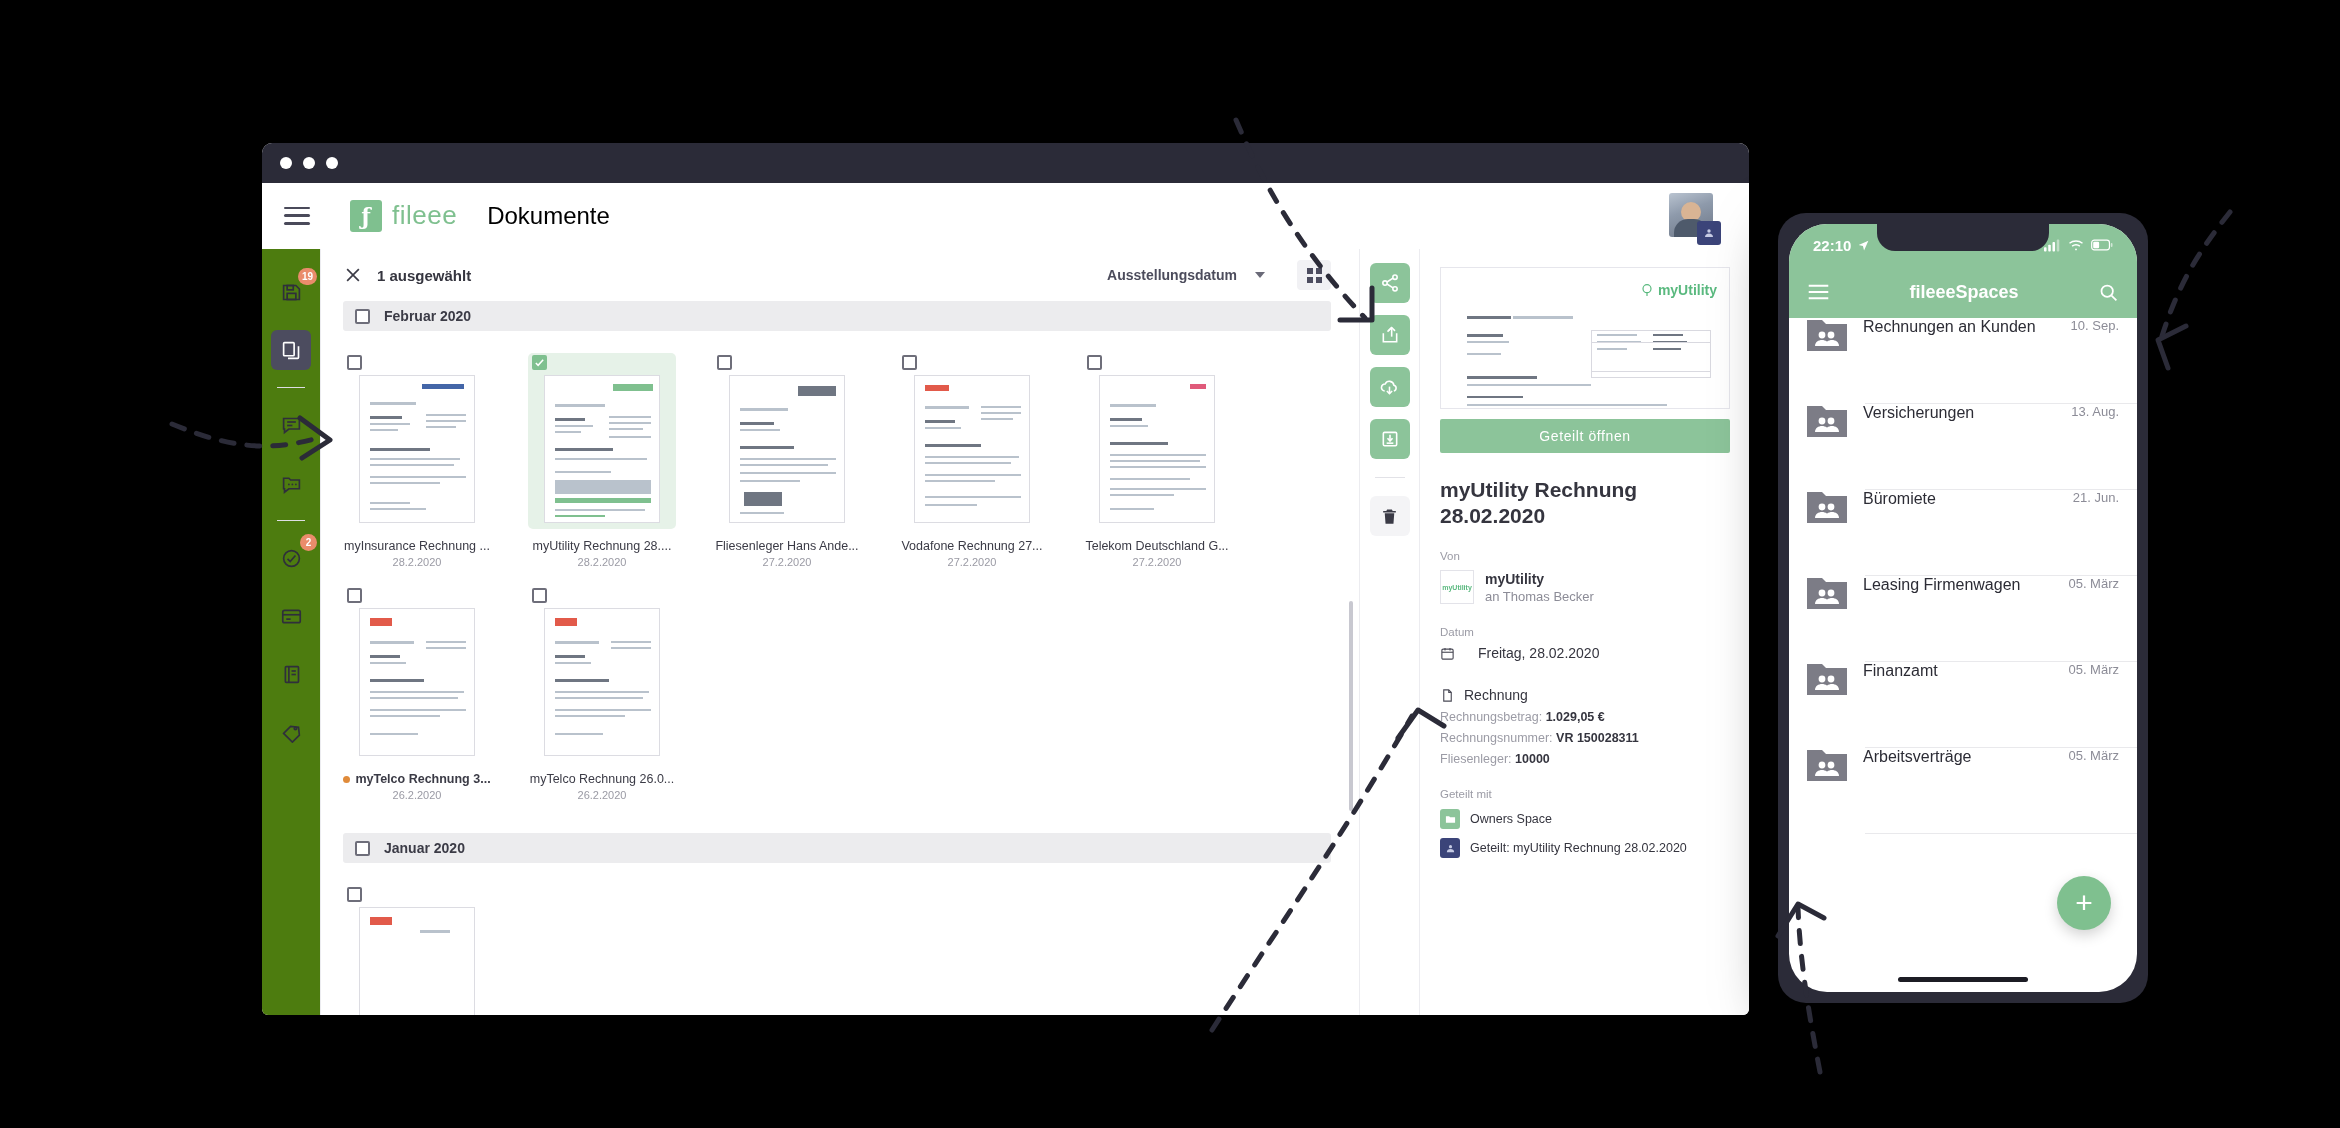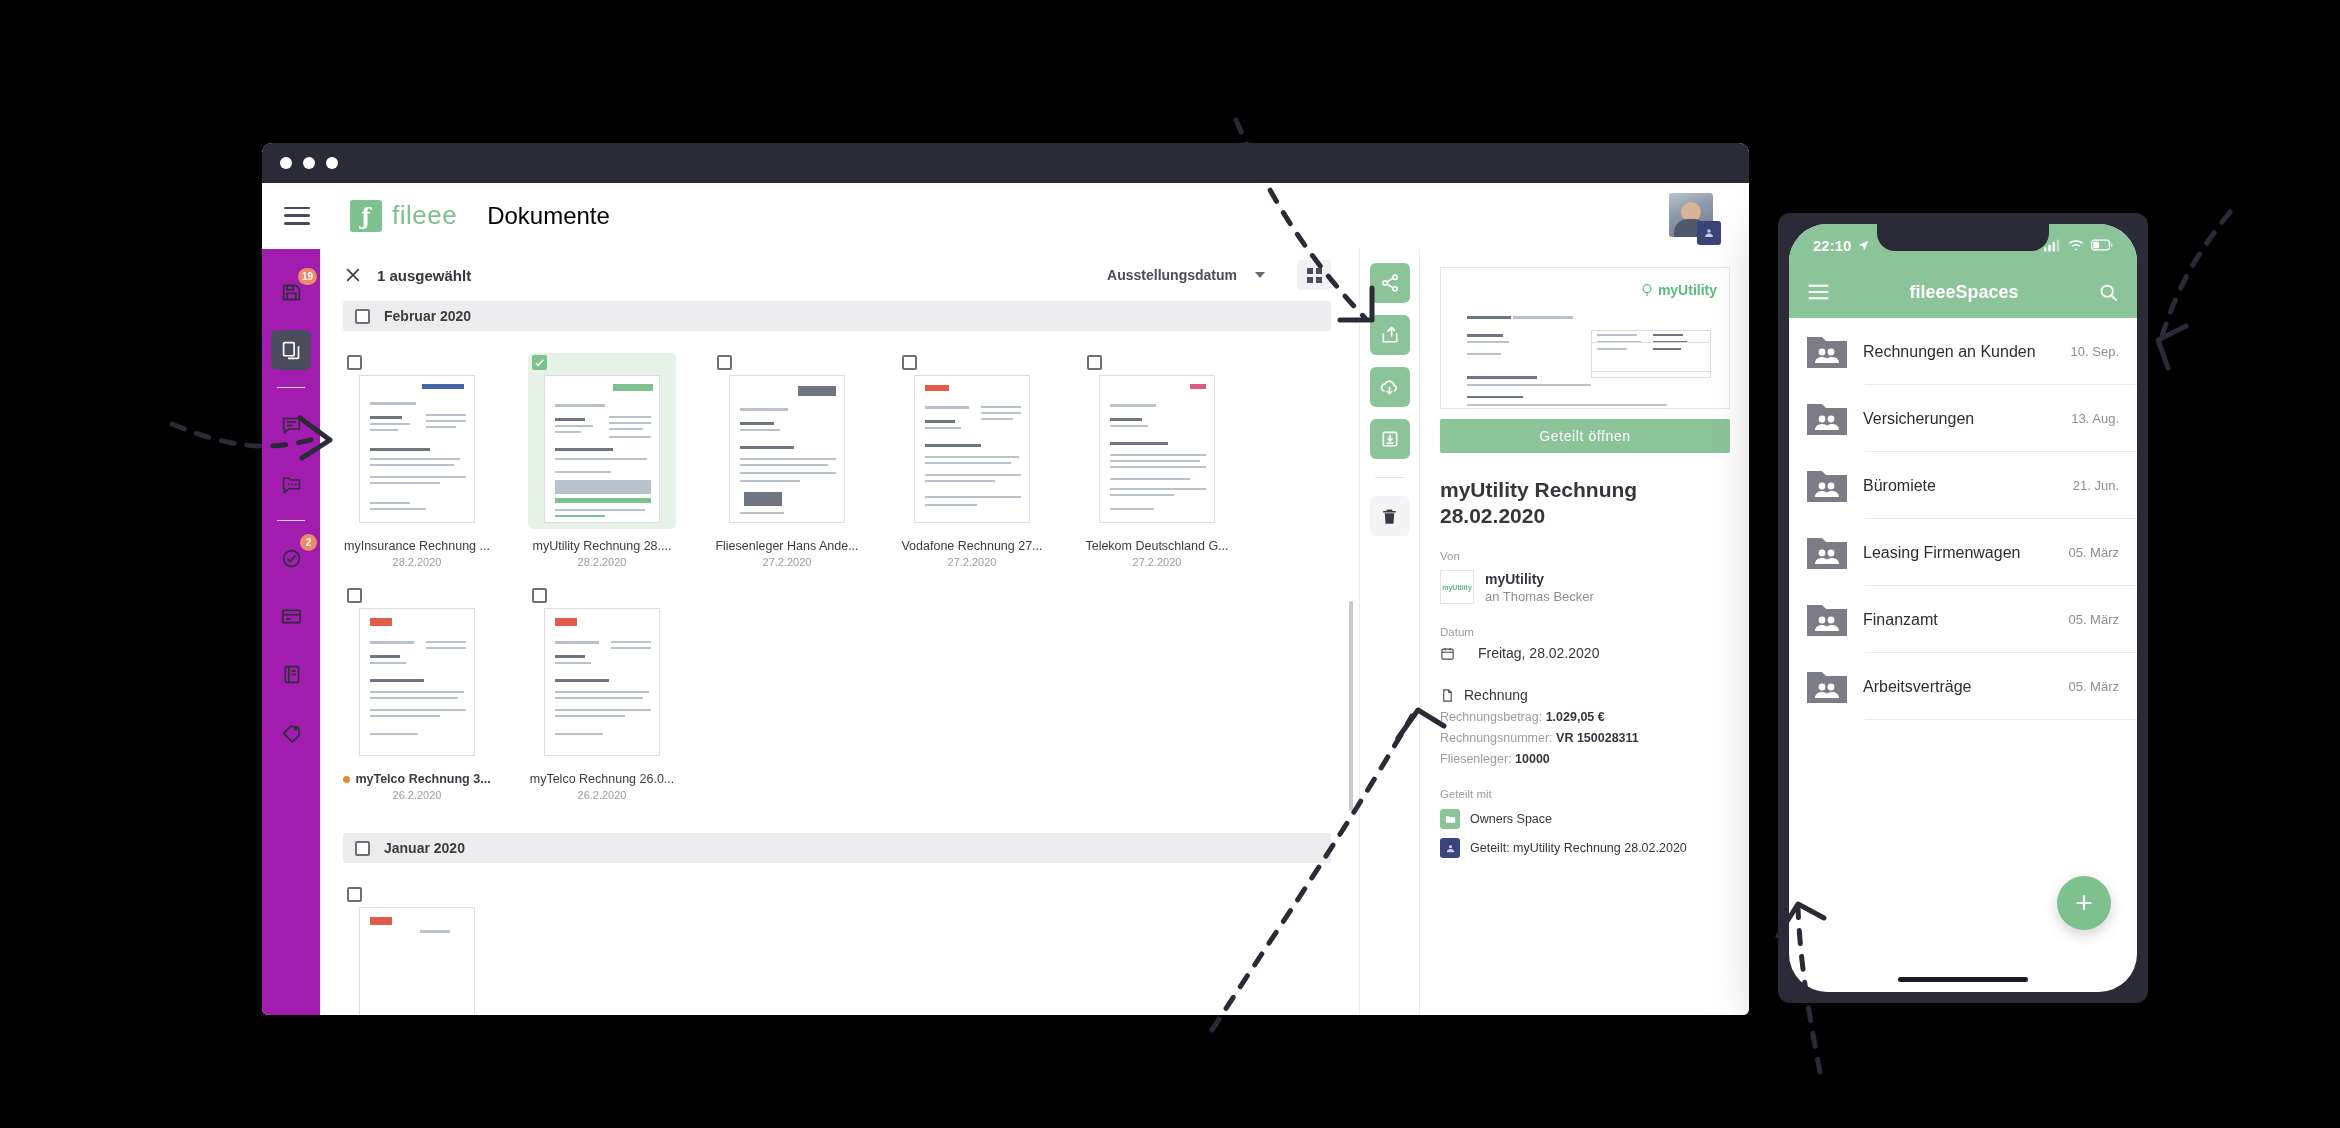--- a/index.html
+++ b/index.html
@@ -75,21 +75,21 @@
   .avatar-badge {
     position: absolute; right: -4px; bottom: -4px; width: 24px; height: 24px;
     background: #3b4479; border-radius: 3px;
     display:flex; align-items:center; justify-content:center;
   }
 
   .body-row { display: flex; height: 766px; }
 
   
   .sidebar {
-    width: 58px; background: #a21caf; padding-top: 14px;
+    width: 58px; background: #4d7c0f; padding-top: 14px;
     display: flex; flex-direction: column; align-items: center; gap: 0;
     flex: 0 0 58px;
   }
   .side-item {
     width: 40px; height: 40px; margin: 9px 0; border-radius: 6px;
     display: flex; align-items: center; justify-content: center;
     position: relative; cursor: pointer;
   }
   .side-item.active { background: #4c4c5f; }
   .side-item svg { display: block; }
@@ -212,21 +212,21 @@
   .meta-line b { color: #35353f; }
   .share-row { display: flex; align-items: center; gap: 10px; margin-top: 9px; font-size: 12.5px; color: #35353f; }
   .share-ico { width: 20px; height: 20px; border-radius: 3px; display:flex;align-items:center;justify-content:center; }
   .share-ico.green { background: #8cc49a; }
   .share-ico.blue  { background: #3b4479; }
 
   
   .phone {
     position: absolute; left: 1778px; top: 213px;
     width: 370px; height: 790px;
-    background: #2b2b38; border-radius: 12px; padding: 11px;
+    background: #2b2b38; border-radius: 28px; padding: 11px;
     box-shadow: 0 18px 60px rgba(0,0,0,.55);
   }
   .phone-screen {
     width: 100%; height: 100%; background: #fff; border-radius: 38px; overflow: hidden;
     position: relative;
   }
   .status-bar {
     height: 42px; background: #8cc49a; color: #fff;
     display: flex; align-items: center; justify-content: space-between;
     padding: 0 24px; font-size: 15px; font-weight: 700; position: relative;
@@ -236,21 +236,21 @@
     width: 172px; height: 27px; background: #2b2b38; border-radius: 0 0 18px 18px;
   }
   .status-right { display: flex; align-items: center; gap: 7px; }
   .nav-bar {
     height: 52px; background: #8cc49a; color: #fff;
     display: flex; align-items: center; padding: 0 18px;
   }
   .nav-title { flex: 1; text-align: center; font-size: 18px; font-weight: 700; }
   .m-list { background: #fff; }
   .m-row {
-    height: 67px; display: flex; align-items: center; padding: 0 18px; gap: 16px;
+    height: 86px; display: flex; align-items: flex-start; padding: 0 18px; gap: 16px;
     position: relative;
   }
   .m-row::after {
     content:""; position:absolute; left: 76px; right: 0; bottom: 0;
     height: 1px; background: #e9e9ec;
   }
   .m-icon { width: 40px; height: 33px; flex: 0 0 40px; }
   .m-name { flex: 1; font-size: 16px; color: #2c2c35; }
   .m-date { font-size: 13px; color: #8c8c97; }
   .fab {

